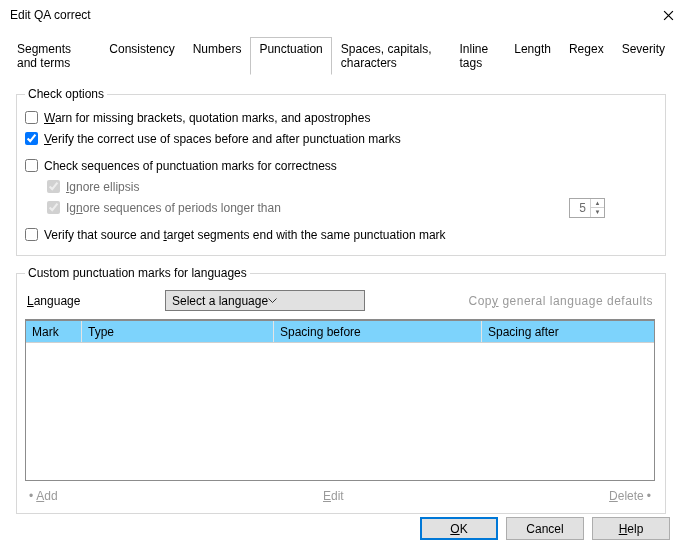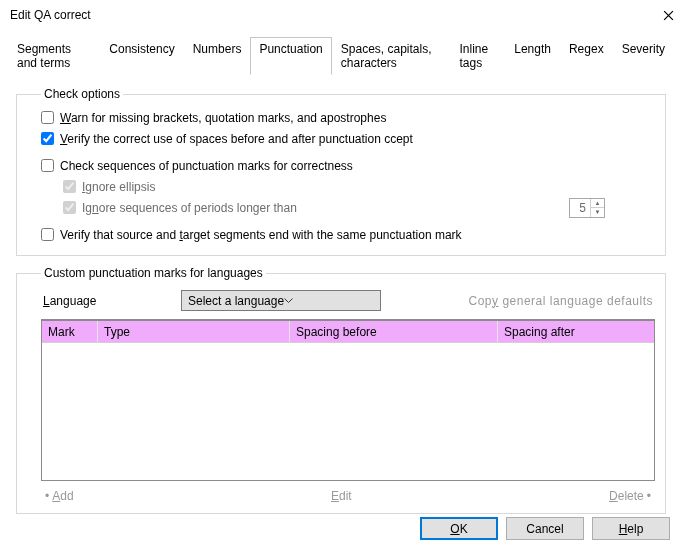--- a/index.html
+++ b/index.html
@@ -42,21 +42,21 @@
   }
 
   .tab-body {
     margin:6px 8px 0 8px;
     padding:6px 8px 12px 8px;
   }
 
   fieldset.group {
     border:1px solid #d8d8d8;
     margin:0 0 10px 0;
-    padding:6px 10px 10px 24px;
+    padding:6px 10px 10px 8px;
   }
   fieldset.group > legend {
     font-size:12px; padding:0 3px; color:#000;
   }
 
   .row { display:flex; align-items:center; height:21px; }
   .row input[type=checkbox] {
     width:13px; height:13px; margin:0 6px 0 0;
   }
   .row label { font-size:12px; }
@@ -100,21 +100,21 @@
     letter-spacing:0.5px;
   }
 
   .table-wrap {
     border:1px solid #8c8c8c; border-top:2px solid #8a8a8a;
     height:162px; background:#fff;
   }
   .thead {
     display:flex; height:22px;
     border-bottom:1px solid #d0d0d0;
-    background:#f0abfc;
+    background:#7dd3fc;
   }
   .thead .cell {
     font-size:12px; display:flex; align-items:center;
     padding:0 6px; border-right:1px solid #e4e4e4;
   }
   .thead .cell:last-child { border-right:none; }
   .c-mark { width:56px; }
   .c-type { width:192px; }
   .c-before { width:208px; }
   .c-after { flex:1; }
@@ -174,21 +174,21 @@
     <legend>Check options</legend>
 
 
     <div class="row">
       <input type="checkbox" style="">
       <label><span></span><span class="ul">W</span><span>arn for missing brackets, quotation marks, and apostrophes</span></label>
     </div>
 
     <div class="row">
       <input type="checkbox" checked="" style="">
-      <label><span></span><span class="ul">V</span><span>erify the correct use of spaces before and after punctuation ccept</span></label>
+      <label><span></span><span class="ul">V</span><span>erify the correct use of spaces before and after punctuation marks</span></label>
     </div>
 
     <div class="gap6"></div>
 
     <div class="row">
       <input type="checkbox" style="">
       <label>Check sequences of punctuation marks for correctness</label>
     </div>
 
     <div class="row indent disabled">

